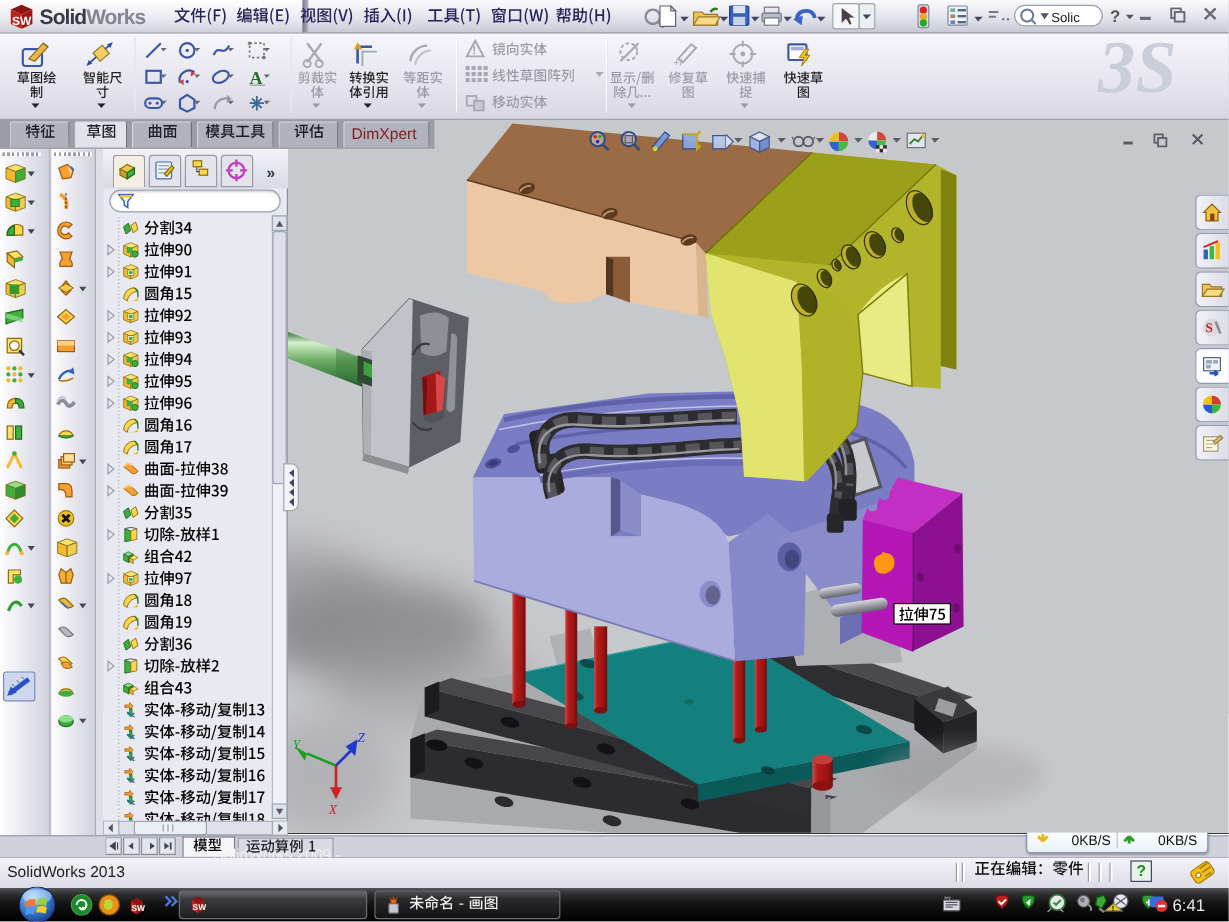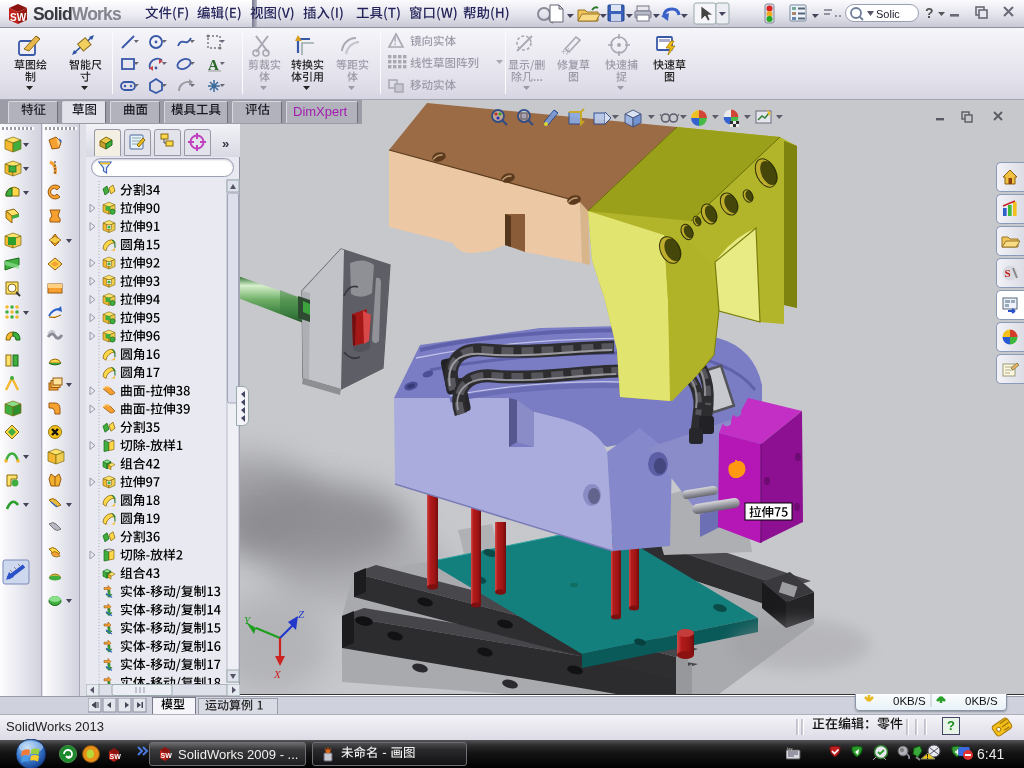--- a/index.html
+++ b/index.html
@@ -253,20 +253,21 @@
     <svg class="a" style="left:938px;top:12px" width="10" height="6">
       <polygon points="0,0 7,0 3.5,4" fill="#555"></polygon>
     </svg>
     <svg class="a" style="left:950px;top:6px" width="72" height="16">
       <rect x="0" y="8" width="9" height="2.6" fill="#6a6a76"></rect>
       <rect x="26" y="1" width="8" height="8" fill="none" stroke="#6a6a76" stroke-width="1.6"></rect>
       <rect x="29" y="4" width="8" height="8" fill="#e6e6ee" stroke="#6a6a76" stroke-width="1.6"></rect>
       <path d="M54,1 L63,10 M63,1 L54,10" stroke="#6a6a76" stroke-width="2"></path>
     </svg>
     <div class="a" style="left:0;top:28px;width:1024px;height:72px;background:linear-gradient(#f6f5fa,#e3e2ec 70%,#d6d5e1);border-bottom:1px solid #a3a2b0"></div>
+    <div class="a" style="left:915px;top:22px;font:italic bold 62px 'Liberation Serif';color:#caced9">3S</div>
     <svg class="a" style="left:16px;top:33px" width="28" height="26">
       <rect x="3" y="8" width="16" height="14" rx="2" fill="none" stroke="#3858a8" stroke-width="1.8"></rect>
       <path d="M8,16 L20,3 L24,6 L13,18 Z" fill="#e8b84a" stroke="#8a6a1a"></path>
       <path d="M20,3 L24,6" stroke="#8a6a1a"></path>
     </svg>
     <svg style="position:absolute;left:13.5px;top:60px;overflow:visible;z-index:2" width="35" height="14">
       <g fill="#222" transform="translate(0,8.8)">
         <use href="#u8349" transform="translate(0,0) scale(0.11,-0.11)"></use>
         <use href="#u56fe" transform="translate(11,0) scale(0.11,-0.11)"></use>
         <use href="#u7ed8" transform="translate(22,0) scale(0.11,-0.11)"></use>
@@ -588,21 +589,21 @@
       </g>
     </svg>
     <div class="a" style="left:232px;top:101px;width:50px;height:22px;background:#b2b2bc;border:1px solid #6e6e7a;border-bottom:none;border-top-color:#d8d8e0;border-left-color:#d8d8e0;border-radius:2px 2px 0 0;z-index:4"></div>
     <svg style="position:absolute;left:244.5px;top:104px;overflow:visible;z-index:5" width="27" height="16">
       <g fill="#1c1c24" transform="translate(0,10)">
         <use href="#u8bc4" transform="translate(0,0) scale(0.125,-0.125)"></use>
         <use href="#u4f30" transform="translate(12.5,0) scale(0.125,-0.125)"></use>
       </g>
     </svg>
     <div class="a" style="left:286px;top:101px;width:72px;height:22px;background:#b2b2bc;border:1px solid #6e6e7a;border-bottom:none;border-top-color:#d8d8e0;border-left-color:#d8d8e0;border-radius:2px 2px 0 0;z-index:4"></div>
-    <div class="a" style="left:293px;top:104px;font:13px 'Liberation Sans';color:#a21caf;z-index:5">DimXpert</div>
+    <div class="a" style="left:293px;top:104px;font:13px 'Liberation Sans';color:#7f1d1d;z-index:5">DimXpert</div>
     <div class="a" style="left:0;top:124px;width:86px;height:572px;background:#dfdfe8"></div>
     <div class="a" style="left:0;top:124px;width:42px;height:572px;background:linear-gradient(90deg,#fdfdfe,#e3e3ec 60%,#d2d2de);border-right:1px solid #a9a8b6"></div>
     <div class="a" style="left:43px;top:124px;width:37px;height:572px;background:linear-gradient(90deg,#fdfdfe,#e3e3ec 60%,#d2d2de);border-right:1px solid #a9a8b6"></div>
     <div class="a" style="left:2px;top:127px;width:32px;height:3px;background:repeating-linear-gradient(90deg,#9a9aa8 0 2px,#fff 2px 4px)"></div>
     <div class="a" style="left:45px;top:127px;width:32px;height:3px;background:repeating-linear-gradient(90deg,#9a9aa8 0 2px,#fff 2px 4px)"></div>
     <svg class="a" style="left:0;top:0" width="42" height="740">
       <g transform="translate(4,136)">
         <polygon points="9,1 17,4 9,7 1,4" fill="#ffe26a" stroke="#7a6a10" stroke-width="0.7"></polygon>
         <polygon points="1,4 9,7 9,16 1,13" fill="#f5b830" stroke="#7a6a10" stroke-width="0.7"></polygon>
         <polygon points="9,7 17,4 17,13 9,16" fill="#3fae3f" stroke="#7a6a10" stroke-width="0.7"></polygon>
@@ -1694,21 +1695,21 @@
       </g>
       <path d="M80,3 l4,4 -4,4 m5,-8 l4,4 -4,4" stroke="#4a7ae0" stroke-width="2" fill="none"></path>
     </svg>
     <div class="a" style="left:149px;top:742px;width:157px;height:24px;background:linear-gradient(#6a6a6e,#3a3a3c 30%,#1e1e20);border:1px solid #6e6e74;border-radius:3px"></div>
     <svg class="a" style="left:156px;top:745px" width="18" height="18">
       <polygon points="4,5 9,2 14,5 9,8" fill="#8c1410"></polygon>
       <polygon points="4,5 9,8 9,16 4,13" fill="#c02018"></polygon>
       <polygon points="9,8 14,5 14,13 9,16" fill="#9c1812"></polygon>
       <text x="4.5" y="13" font-size="7" font-weight="bold" fill="#fff" font-family="Liberation Sans">SW</text>
     </svg>
-    <div class="a" style="left:178px;top:747px;font:13px 'Liberation Sans';color:#f0f0f0">SolidWorks 2009 - ...</div>
+    <div class="a" style="left:178px;top:705px;font:13px 'Liberation Sans';color:#f0f0f0">SolidWorks 2009 - ...</div>
     <div class="a" style="left:312px;top:742px;width:155px;height:24px;background:linear-gradient(#4e4e52,#2a2a2c 30%,#121214);border:1px solid #6e6e74;border-radius:3px"></div>
     <svg class="a" style="left:319px;top:745px" width="18" height="18">
       <rect x="5" y="8" width="8" height="8" rx="1" fill="#c8c8d0" stroke="#667"></rect>
       <path d="M7,8 l-1,-5 2,2 1,-3 1,3 2,-2 -1,5" fill="#e06818" stroke="#884010" stroke-width="0.7"></path>
     </svg>
     <svg style="position:absolute;left:341px;top:747px;overflow:visible;z-index:2" width="77" height="16">
       <g fill="#f0f0f0" transform="translate(0,10)">
         <use href="#u672a" transform="translate(0,0) scale(0.125,-0.125)"></use>
         <use href="#u547d" transform="translate(12.5,0) scale(0.125,-0.125)"></use>
         <use href="#u540d" transform="translate(25,0) scale(0.125,-0.125)"></use>

